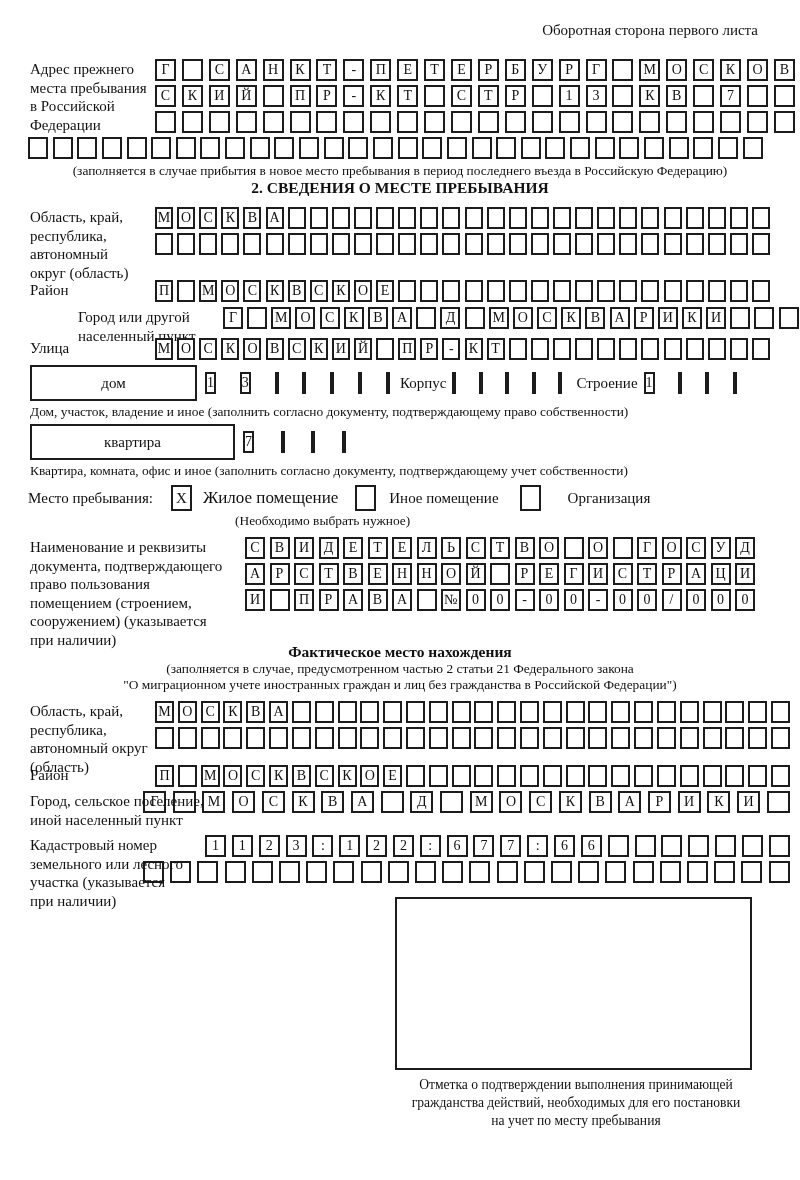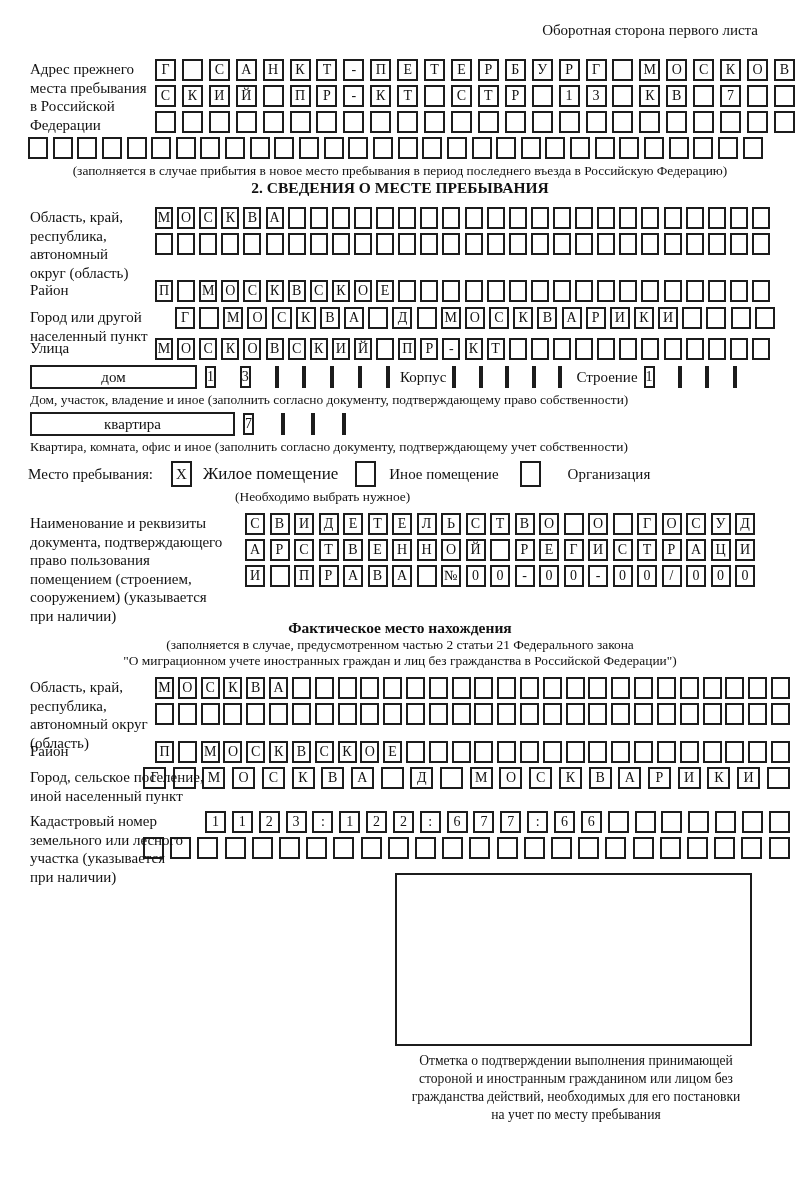--- a/index.html
+++ b/index.html
@@ -26,21 +26,21 @@
   .r-f28{margin-left:155px;width:635px;}    .r-f28 .cell{width:19px;}
   .r-fgor{margin-left:143px;width:647px;}   .r-fgor .cell{width:23px;}
   .r-kad1{margin-left:205px;width:585px;}   .r-kad1 .cell{width:21px;}
   .r-kad2{margin-left:143px;width:647px;}   .r-kad2 .cell{width:21px;}
   .inline-cells{display:flex;justify-content:space-between;}
   .cap{font-size:13.4px;}
   .cap-center{text-align:center;}
   .cap-left{margin-left:30px;}
   .h-bold{font-weight:bold;font-size:15.5px;text-align:center;}
   .bigbox{
-    box-sizing:border-box;border:2px solid #1c1c1c;height:24px;
+    box-sizing:border-box;border:2px solid #1c1c1c;height:36px;
     display:flex;align-items:center;justify-content:center;font-size:15px;background:#fff;
   }
   .hrow{display:flex;align-items:center;}
   .cb{
     box-sizing:border-box;width:21px;height:26px;border:2px solid #1c1c1c;
     display:flex;align-items:center;justify-content:center;font-size:15px;flex:0 0 auto;
   }
   .stampbox{
     box-sizing:border-box;border:2px solid #1c1c1c;background:#fff;
     width:357px;height:173px;margin-left:395px;
@@ -270,21 +270,21 @@
       <span class="cell"></span>
       <span class="cell"></span>
       <span class="cell"></span>
       <span class="cell"></span>
       <span class="cell"></span>
       <span class="cell"></span>
       <span class="cell"></span>
     </div>
 </div>
 
-<div class="fieldblock" style="margin-top:5px;">
+<div class="fieldblock" style="margin-top:5px;margin-left:48px;">
   <div class="rowlabel">
     <div>Город или другой</div>
     <div>населенный пункт</div>
   </div>
   <div class="cellrow r-gor">
       <span class="cell">Г</span>
       <span class="cell"></span>
       <span class="cell">М</span>
       <span class="cell">О</span>
       <span class="cell">С</span>
@@ -669,16 +669,15 @@
       <span class="cell"></span>
       <span class="cell"></span>
       <span class="cell"></span>
       <span class="cell"></span>
     </div>
 </div>
 
 <div class="stampbox" style="margin-top:14px;"></div>
 <div class="stampcap" style="margin-top:6px;">
   <div>Отметка о подтверждении выполнения принимающей</div>
-  <div>стороной и иностранным гражданином или лицом без</div>
   <div>гражданства действий, необходимых для его постановки</div>
   <div>на учет по месту пребывания</div>
 </div>
 
 </body></html>

